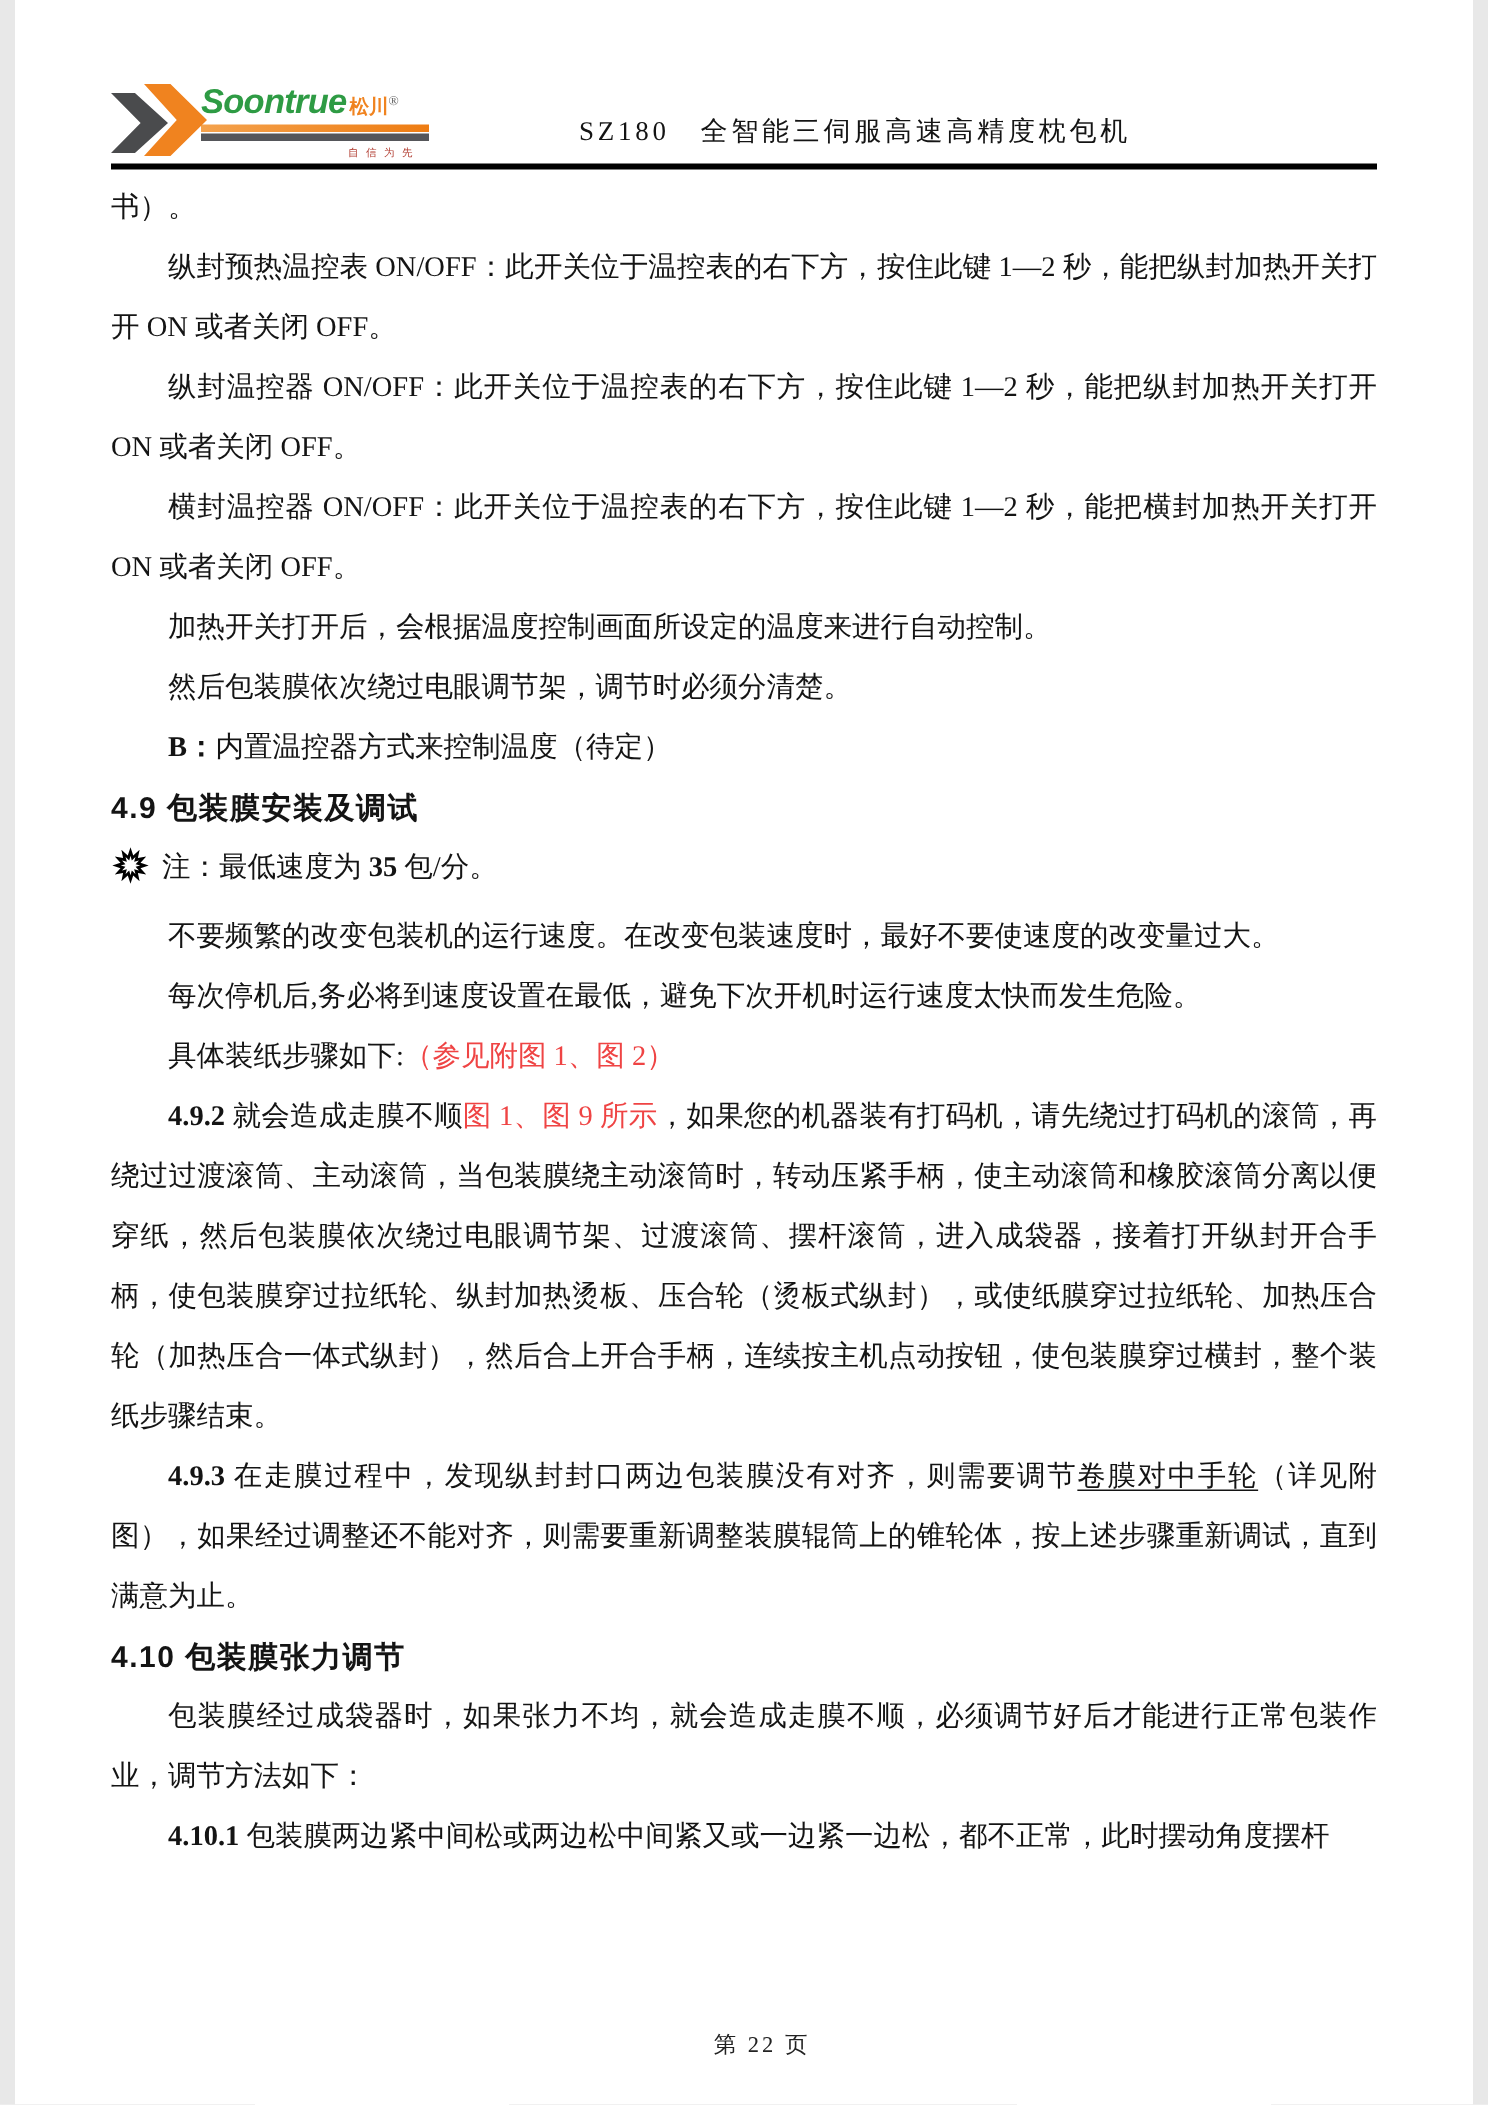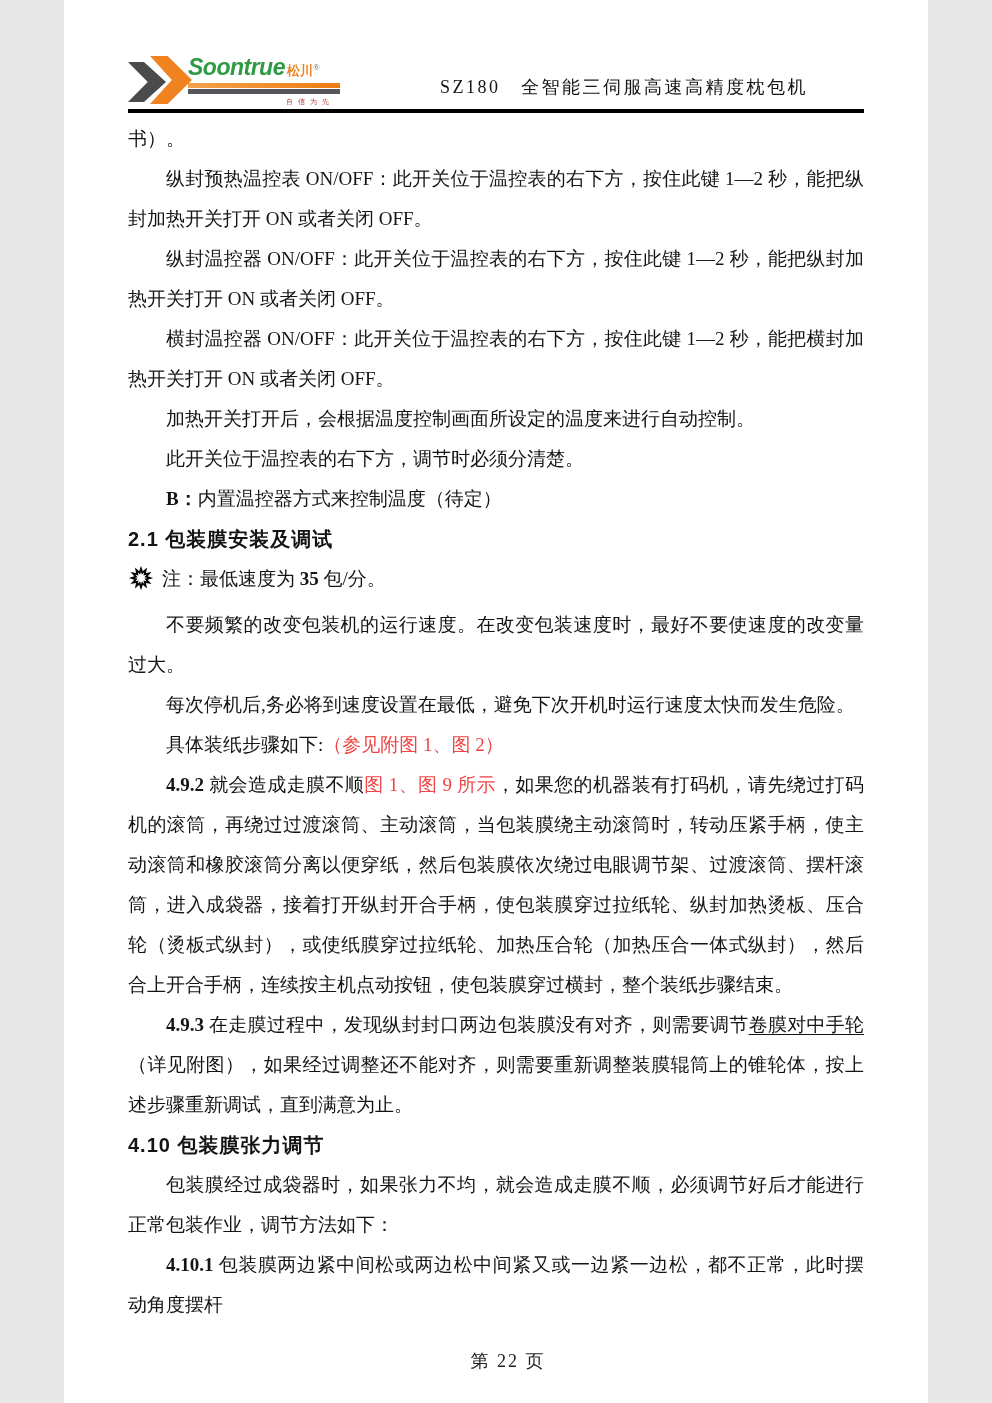--- a/index.html
+++ b/index.html
@@ -1,18 +1,18 @@
 <!DOCTYPE html>
 <html lang="zh"><head>
 <meta charset="utf-8">
 <style>
   html,body { margin:0; padding:0; background:#e8e8e8; }
   .page {
     position:relative;
-    width:864px; height:1403px;
+    width:972px; height:1403px;
     margin:0 auto;
     background:#ffffff;
     font-family:"Liberation Serif","DejaVu Serif",serif;
     color:#141414;
     overflow:hidden;
   }
 
   
   .header { display:flex; align-items:flex-end; padding:56px 64px 0 64px; }
   .logo { display:flex; align-items:flex-start; width:206px; flex:none; }
@@ -47,21 +47,21 @@
   .section-heading {
     font-family:"Liberation Sans","DejaVu Sans",sans-serif;
     font-weight:600; font-size:20px; letter-spacing:1px;
     margin:20px 0 16px 0; text-align:left;
   }
   .note-line { margin-top:12px; }
   .star-icon { display:inline-block; vertical-align:-6px; margin-right:8px; }
 
   
   .footer { position:absolute; left:0; right:0; bottom:30px; text-align:center;
-            font-size:18px; letter-spacing:2px; color:#222;margin-left:24px; }
+            font-size:15px; letter-spacing:2px; color:#222;margin-left:24px; }
 </style>
 </head>
 <body>
 
 <div class="page">
 
   <div class="header">
     <div class="logo">
       <div class="chevrons">
         <span class="chev gray"></span>
@@ -85,25 +85,25 @@
     <p>书）。</p>
 
     <p class="indent">纵封预热温控表 ON/OFF：此开关位于温控表的右下方，按住此键 1—2 秒，能把纵封加热开关打开 ON 或者关闭 OFF。</p>
 
     <p class="indent">纵封温控器 ON/OFF：此开关位于温控表的右下方，按住此键 1—2 秒，能把纵封加热开关打开 ON 或者关闭 OFF。</p>
 
     <p class="indent">横封温控器 ON/OFF：此开关位于温控表的右下方，按住此键 1—2 秒，能把横封加热开关打开 ON 或者关闭 OFF。</p>
 
     <p class="indent">加热开关打开后，会根据温度控制画面所设定的温度来进行自动控制。</p>
 
-    <p class="indent">此开关位于温控表的右下方，调节时必须分清楚。</p>
+    <p class="indent">然后包装膜依次绕过电眼调节架，调节时必须分清楚。</p>
 
     <p class="indent"><b>B：</b><span>内置温控器方式来控制温度（待定）</span></p>
 
-    <p class="section-heading">2.1 包装膜安装及调试</p>
+    <p class="section-heading">4.9 包装膜安装及调试</p>
 
     <p class="note-line"><span class="star-icon"><svg width="26" height="26" viewBox="0 0 30 30">
             <polygon fill="#000" points="29,15 22.7,17.1 27.1,22 20.7,20.7 22,27.1 17.1,22.7 15,29 12.9,22.7 8,27.1 9.3,20.7 2.9,22 7.3,17.1 1,15 7.3,12.9 2.9,8 9.3,9.3 8,2.9 12.9,7.3 15,1 17.1,7.3 22,2.9 20.7,9.3 27.1,8 22.7,12.9"></polygon>
             <polygon fill="#fff" points="22.5,15 18.9,16 21.5,18.8 17.8,17.8 18.8,21.5 16,18.9 15,22.5 14,18.9 11.2,21.5 12.2,17.8 8.5,18.8 11.1,16 7.5,15 11.1,14 8.5,11.2 12.2,12.2 11.2,8.5 14,11.1 15,7.5 16,11.1 18.8,8.5 17.8,12.2 21.5,11.2 18.9,14"></polygon>
           </svg></span><span>注：最低速度为 </span><b>35</b><span> 包/分。</span></p>
 
     <p class="indent">不要频繁的改变包装机的运行速度。在改变包装速度时，最好不要使速度的改变量过大。</p>
 
     <p class="indent">每次停机后,务必将到速度设置在最低，避免下次开机时运行速度太快而发生危险。</p>
 

